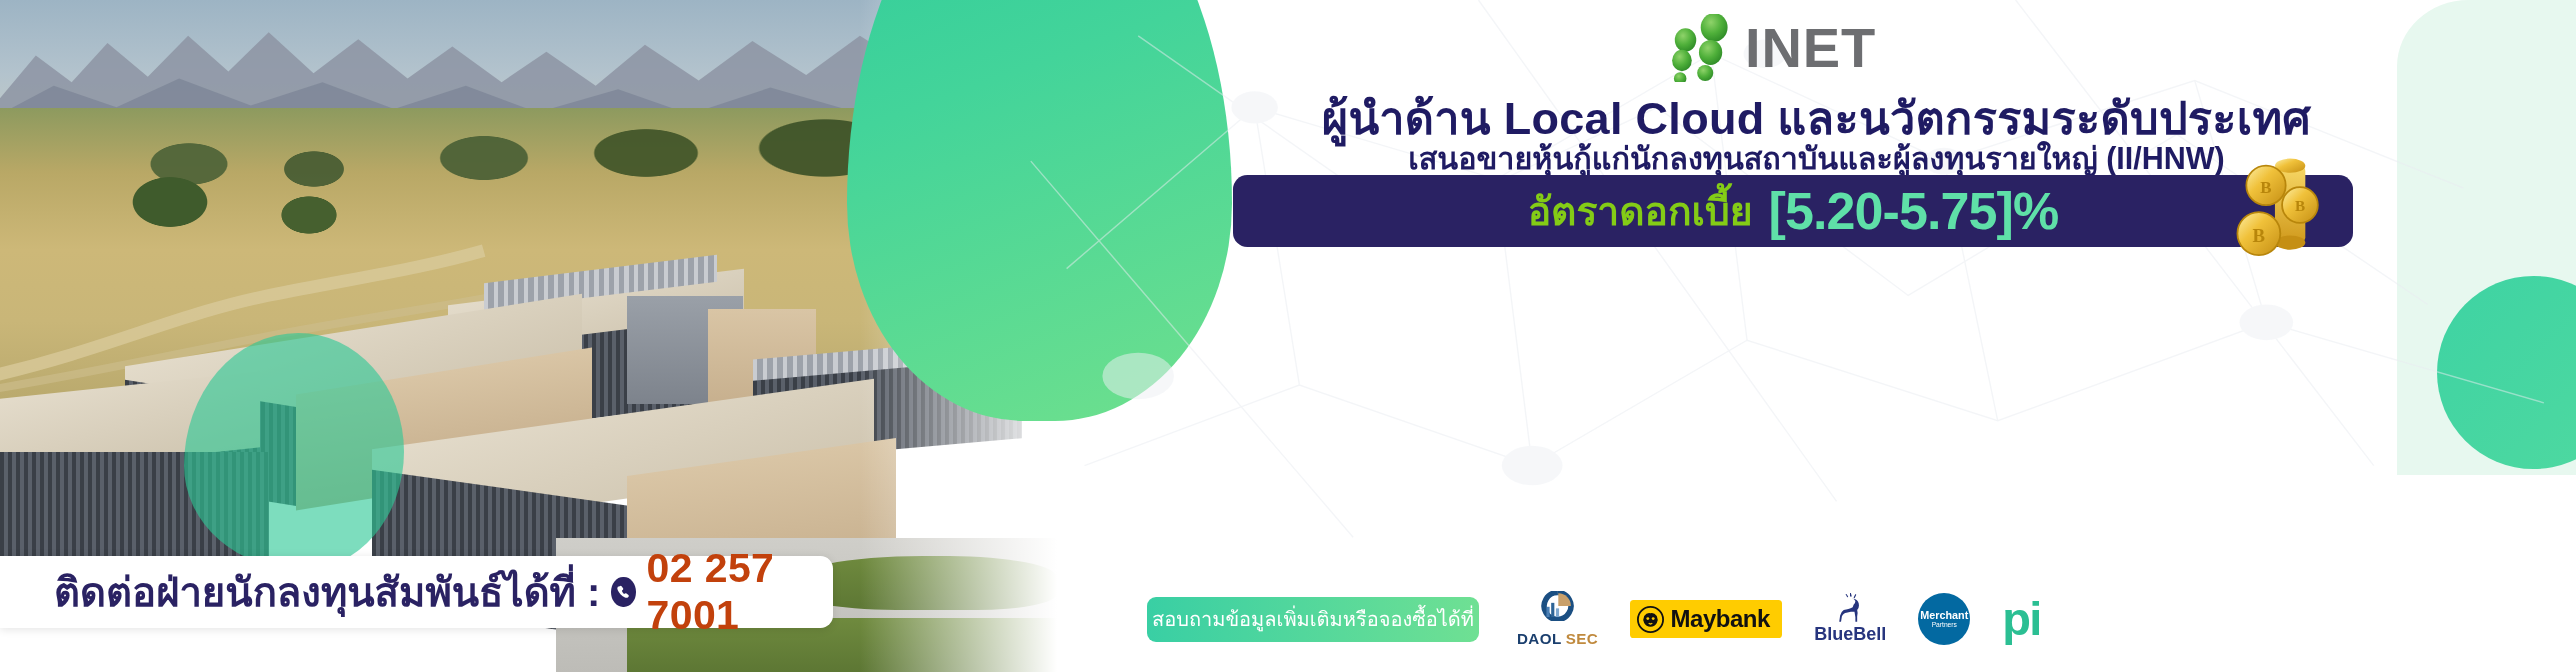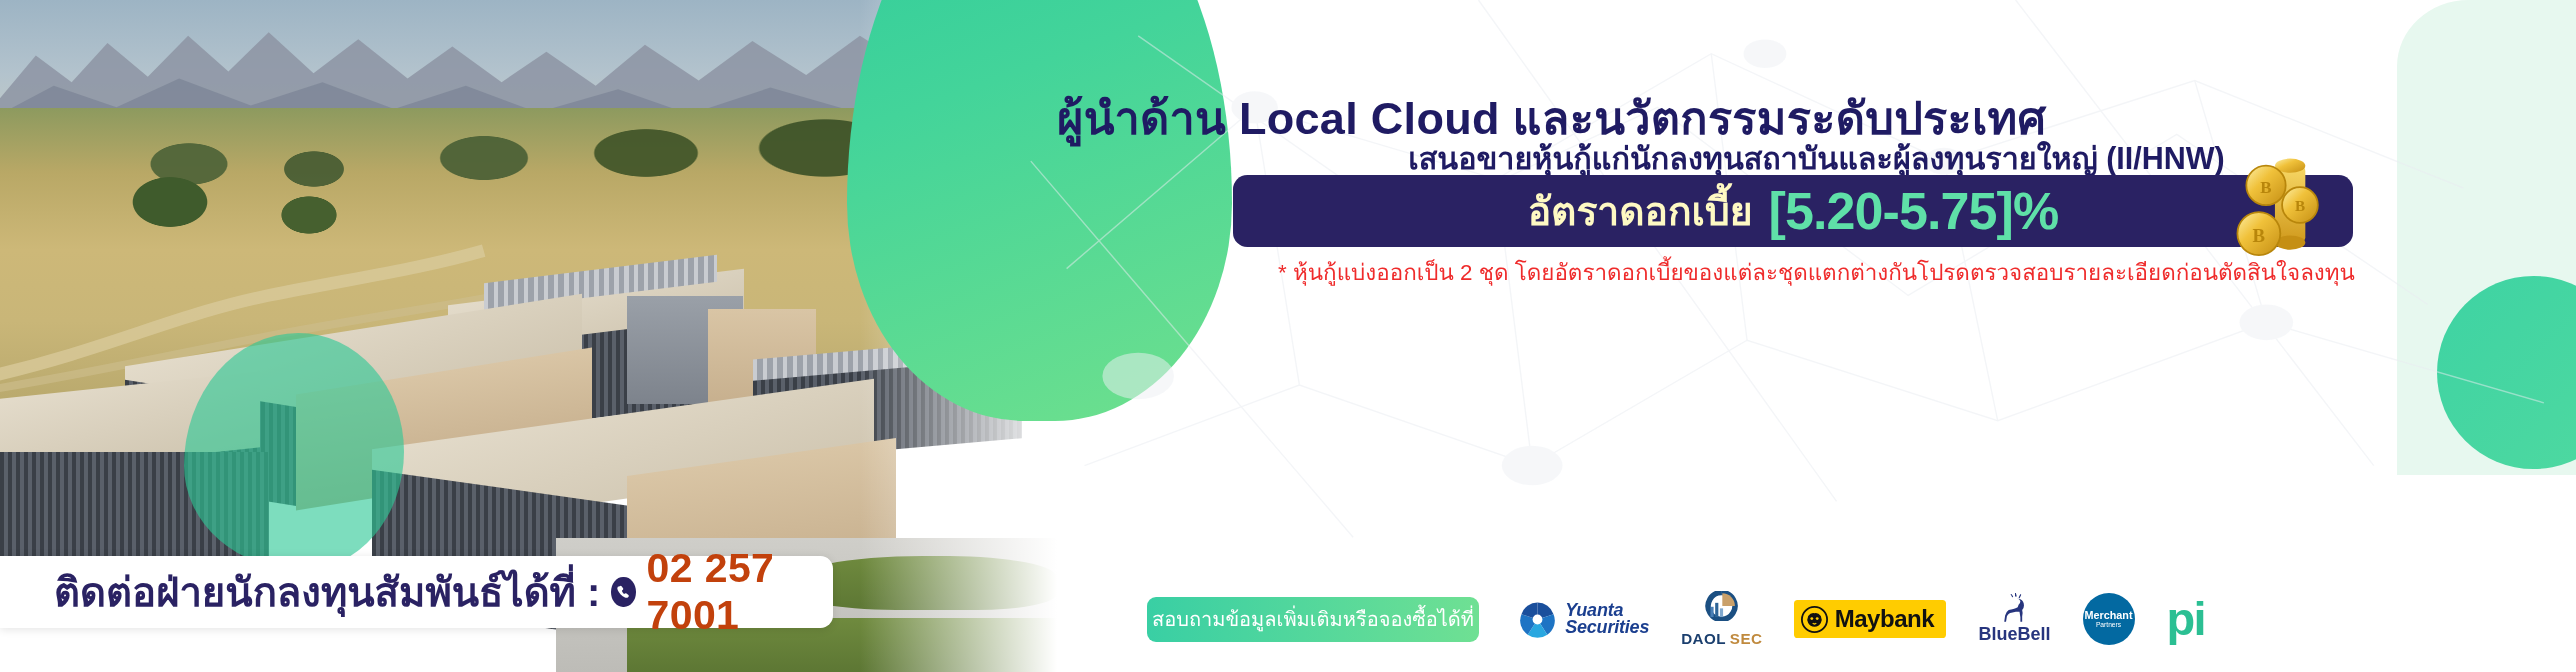--- a/index.html
+++ b/index.html
@@ -118,42 +118,42 @@
   .logo-dots{ position:absolute; left:0; top:0; width:86px; height:68px; }
   .logo-word{
     position:absolute; left:81px; top:5.4px;
     font-size:56px; font-weight:bold; letter-spacing:0.9px;
     color:#6d6e71; font-family:"Liberation Sans",sans-serif;
     line-height:1;
   }
 
   .headline{
     position:absolute; left:0; top:82px; width:100%;
-    text-align:left;
+    text-align:center;
     font-size:45px; font-weight:bold; color:#1f1b63;
     letter-spacing:0.3px; white-space:nowrap;
   }
   .subhead{
     position:absolute; left:0; top:134px; width:100%;
     text-align:center;
     font-size:30.5px; font-weight:bold; color:#1f1b63;
     white-space:nowrap;
   }
 
   
   .ratebox{
     position:absolute; left:176px; top:175px;
     width:1120px; height:72px;
     background:#2a2263;
     border-radius:14.3px;
     display:flex; align-items:center; justify-content:center;
     gap:16px;
   }
   .rate-label{
-    font-size:39px; font-weight:bold; color:#fef9c3;
+    font-size:39px; font-weight:bold; color:#84cc16;
     line-height:1;
   }
   .rate-value{
     font-size:52px; font-weight:bold; color:#5fe0a8;
     line-height:1; letter-spacing:-0.9px;
   }
   .coins{
     position:absolute; right:27px; top:-20px;
     width:103px; height:109px;
   }
@@ -306,20 +306,38 @@
       <ellipse cx="560" cy="520" rx="34" ry="22"></ellipse>
       <ellipse cx="1020" cy="180" rx="22" ry="15"></ellipse>
       <ellipse cx="1380" cy="360" rx="30" ry="20"></ellipse>
       <ellipse cx="120" cy="420" rx="40" ry="26"></ellipse>
       <ellipse cx="820" cy="60" rx="24" ry="16"></ellipse>
     </g>
   </svg>
 
   <div class="content">
 
+    <div class="logo">
+      <svg class="logo-dots" viewBox="0 0 96 76">
+        <defs>
+          <radialGradient id="gdot" cx="38%" cy="32%" r="72%">
+            <stop offset="0%" stop-color="#8fd36a"></stop>
+            <stop offset="55%" stop-color="#4fb03a"></stop>
+            <stop offset="100%" stop-color="#2e8b27"></stop>
+          </radialGradient>
+        </defs>
+        <ellipse cx="56" cy="15" rx="15" ry="16" fill="url(#gdot)"></ellipse>
+        <ellipse cx="24" cy="29" rx="12" ry="13" fill="url(#gdot)"></ellipse>
+        <ellipse cx="52" cy="43" rx="13" ry="14" fill="url(#gdot)"></ellipse>
+        <ellipse cx="20" cy="52" rx="11" ry="12" fill="url(#gdot)"></ellipse>
+        <ellipse cx="46" cy="66" rx="9" ry="9" fill="url(#gdot)"></ellipse>
+        <ellipse cx="18" cy="72" rx="7" ry="7" fill="url(#gdot)"></ellipse>
+      </svg>
+      <div class="logo-word">INET</div>
+    </div>
 
     <div class="headline">ผู้นำด้าน Local Cloud และนวัตกรรมระดับประเทศ</div>
     <div class="subhead">เสนอขายหุ้นกู้แก่นักลงทุนสถาบันและผู้ลงทุนรายใหญ่ (II/HNW)</div>
 
     <div class="ratebox">
       <span class="rate-label">อัตราดอกเบี้ย</span>
       <span class="rate-value">[5.20-5.75]%</span>
       <svg class="coins" viewBox="0 0 115 122">
         <defs>
           <linearGradient id="gold" x1="0" y1="0" x2="1" y2="1">
@@ -340,44 +358,28 @@
           <circle cx="48" cy="34" r="22" fill="url(#gold)" stroke="#b8860b" stroke-width="2"></circle>
           <text x="48" y="42" font-size="19" font-weight="bold" fill="#b8860b" text-anchor="middle" font-family="Liberation Serif,serif">B</text>
           <circle cx="86" cy="56" r="20" fill="url(#gold)" stroke="#b8860b" stroke-width="2"></circle>
           <text x="86" y="63" font-size="17" font-weight="bold" fill="#b8860b" text-anchor="middle" font-family="Liberation Serif,serif">B</text>
           <circle cx="40" cy="88" r="24" fill="url(#gold)" stroke="#b8860b" stroke-width="2"></circle>
           <text x="40" y="97" font-size="21" font-weight="bold" fill="#b8860b" text-anchor="middle" font-family="Liberation Serif,serif">B</text>
         </g>
       </svg>
     </div>
 
-    <div class="footnote">* หุ้นกู้แบ่งออกเป็น 2 ชุด โดยอัตราดอกเบี้ยของแต่ละชุดแตกต่างกันโปรดตรวจสอบรายละเอียดก่อนตัดสินใจลงทุน</div>
 
     <div class="ctarow">
       <div class="cta">
         <span>สอบถามข้อมูลเพิ่มเติมหรือจองซื้อได้ที่</span>
       </div>
 
       <div class="partners">
 
-        <div class="p-logo">
-          <svg width="41" height="41" viewBox="0 0 46 46">
-            <circle cx="23" cy="23" r="22" fill="#ffffff"></circle>
-            <path d="M23 4 A19 19 0 0 1 41 17 L23 23 Z" fill="#1a4f9c"></path>
-            <path d="M41 17 A19 19 0 0 1 34 40 L23 23 Z" fill="#1e74c4"></path>
-            <path d="M34 40 A19 19 0 0 1 12 40 L23 23 Z" fill="#29a7e0"></path>
-            <path d="M12 40 A19 19 0 0 1 5 17 L23 23 Z" fill="#1e74c4"></path>
-            <path d="M5 17 A19 19 0 0 1 23 4 L23 23 Z" fill="#1a4f9c"></path>
-            <circle cx="23" cy="23" r="5.5" fill="#ffffff"></circle>
-          </svg>
-          <div style="margin-left:7.2px">
-            <div class="yuanta-word">Yuanta</div>
-            <div class="yuanta-word">Securities</div>
-          </div>
-        </div>
 
         <div class="p-logo" style="flex-direction:column;justify-content:center">
           <svg width="47" height="34" viewBox="0 0 52 38">
             <path d="M26 19 m0,-17 a17,17 0 1,0 0.1,0" fill="none" stroke="#1b4f82" stroke-width="7"></path>
             <path d="M27 3 A16 16 0 0 1 43 19 L27 19 Z" fill="#c9a06a"></path>
             <rect x="12" y="20" width="4" height="13" fill="#4a7fb5"></rect>
             <rect x="18" y="15" width="4" height="18" fill="#2e6496"></rect>
             <rect x="24" y="22" width="4" height="11" fill="#7fa8cf"></rect>
           </svg>
           <div style="margin-top:9px">

